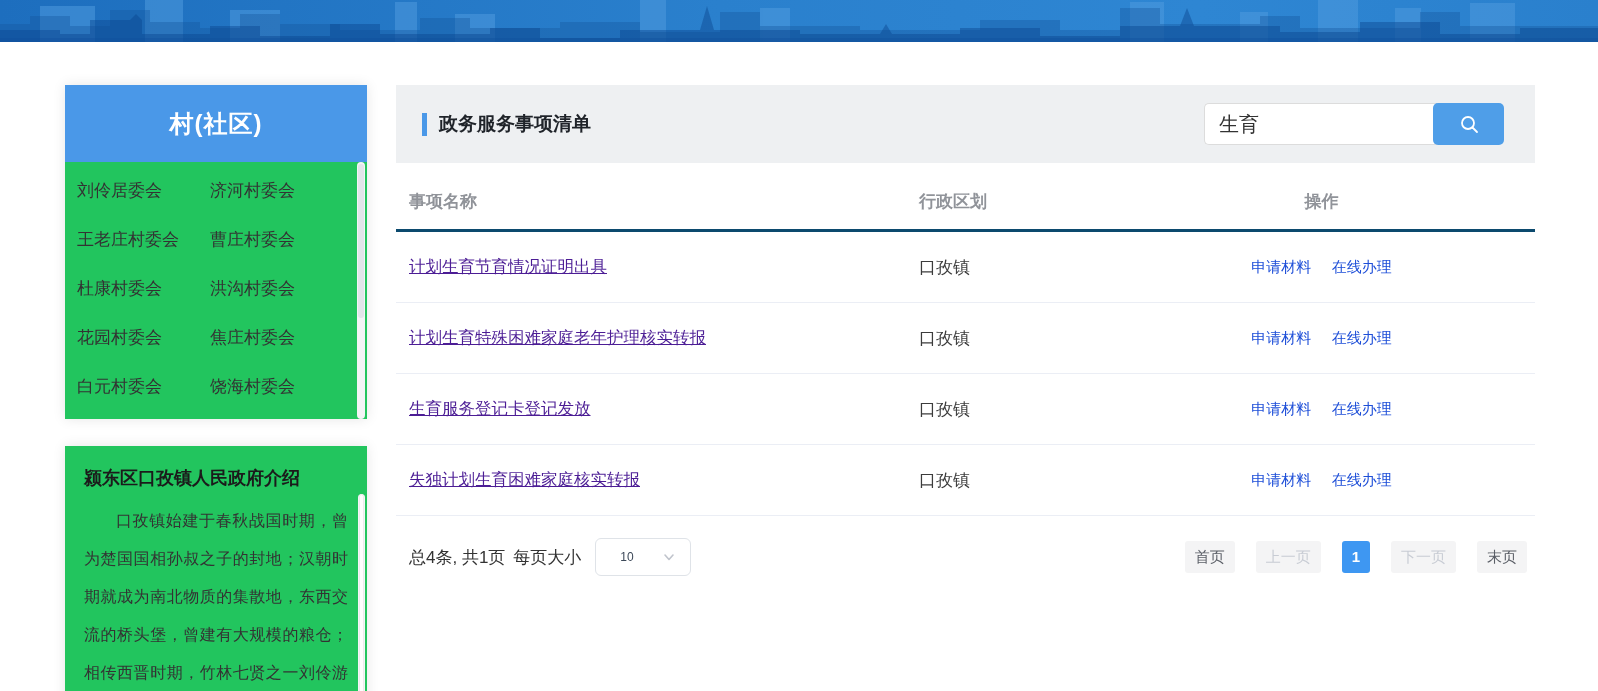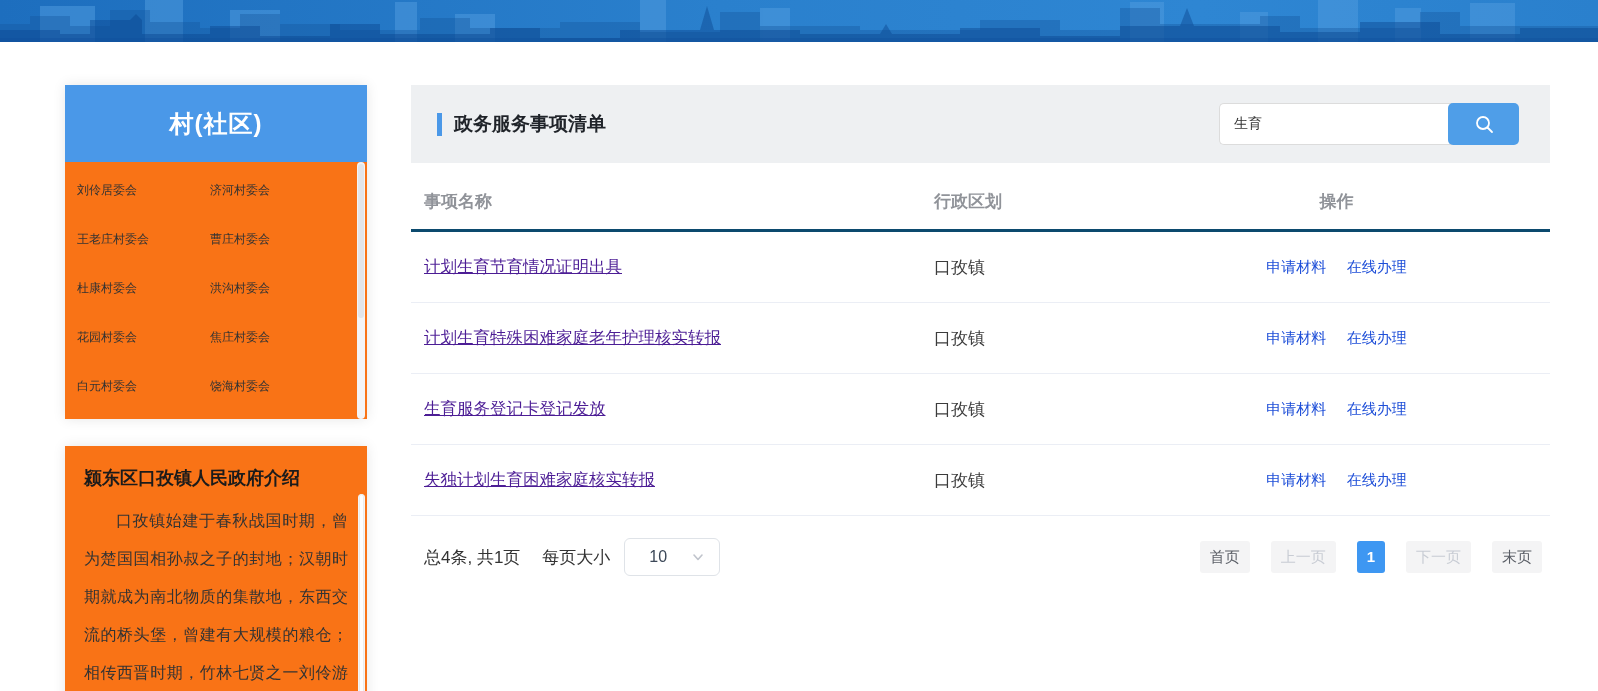--- a/index.html
+++ b/index.html
@@ -8,58 +8,58 @@
     font-family:"Liberation Sans","DejaVu Sans",sans-serif;
     -webkit-font-smoothing:antialiased;
   }
   
   .banner{position:relative;width:1598px;height:42px;overflow:hidden;}
   .banner svg{display:block;width:100%;height:100%;}
   
   .layout{position:relative;width:1598px;height:649px;}
   
   .sidebar{position:absolute;left:65px;top:43px;width:302px;}
-  .panel{background:#f97316;box-shadow:0 0 12px rgba(0,0,0,0.10);}
+  .panel{background:#22c55e;box-shadow:0 0 12px rgba(0,0,0,0.10);}
   .village-panel{position:relative;width:302px;}
   .village-header{
     height:77px;background:#4a98e8;color:#fff;font-size:24px;font-weight:bold;
     display:flex;align-items:center;justify-content:center;letter-spacing:1px;
   }
   .village-list{
     position:relative;display:grid;grid-template-columns:133px 1fr;
     padding:4px 12px 8px 12px;
   }
   .village-item{
-    height:49px;display:flex;align-items:center;font-size:12px;color:#333;cursor:pointer;
+    height:49px;display:flex;align-items:center;font-size:17px;color:#333;cursor:pointer;
   }
   .v-scrollbar{
     position:absolute;right:2px;top:77px;bottom:0;width:8px;background:#f3f4f6;border-radius:4px;
   }
   .v-thumb{position:absolute;top:2px;left:1px;width:6px;height:60%;background:#e2e5ea;border-radius:3px;}
   .intro-panel{position:relative;margin-top:27px;width:302px;min-height:420px;padding:20px 19px 24px 19px;box-sizing:border-box;}
   .intro-title{margin:0;font-size:18px;font-weight:bold;color:#1b1b1b;}
   .intro-text{
     margin:12px 0 0 0;font-size:16px;color:#333;line-height:38px;
     text-align:justify;text-indent:2em;
   }
   .i-scrollbar{position:absolute;right:2px;top:48px;bottom:6px;width:7px;background:#f3f4f6;border-radius:4px;}
   .i-thumb{position:absolute;top:0;left:1px;width:5px;height:70%;background:#fdfdfd;border:1px solid #ececec;border-radius:3px;box-sizing:border-box;}
   
-  .content{position:absolute;left:411px;top:43px;width:1139px;}
+  .content{position:absolute;left:396px;top:43px;width:1139px;}
   .content-header{
     height:78px;background:#eef0f2;display:flex;align-items:center;justify-content:space-between;
     padding:0 31px 0 26px;box-sizing:border-box;
   }
   .title-wrap{display:flex;align-items:center;}
   .accent-bar{width:5px;height:23px;background:#4a98e8;margin-right:12px;}
   .page-title{margin:0;font-size:19px;font-weight:bold;color:#1f2329;}
   .search{display:flex;height:42px;}
   .search input{
     width:233px;height:42px;border:1px solid #dcdcdc;border-right:none;border-radius:5px 0 0 5px;
-    padding:0 14px;font-size:14px;color:#333;outline:none;box-sizing:border-box;
+    padding:0 14px;font-size:20px;color:#333;outline:none;box-sizing:border-box;
     font-family:"Liberation Sans","DejaVu Sans",sans-serif;
   }
   .search-btn{
     width:71px;height:42px;background:#4f9ee8;border:none;border-radius:5px;
     margin-left:-4px;cursor:pointer;display:flex;align-items:center;justify-content:center;
   }
   
   .grid-row{
     display:grid;grid-template-columns:510px 325px 155px 1fr;
     padding-left:13px;align-items:center;
@@ -72,27 +72,27 @@
   .region{font-size:17px;color:#3c3c3c;}
   .actions{text-align:center;white-space:nowrap;}
   .action-link{font-size:15px;color:#1d4ed8;text-decoration:none;cursor:pointer;}
   .action-link + .action-link{margin-left:16px;}
   
   .pager-row{
     display:flex;align-items:center;justify-content:space-between;
     padding:22px 8px 0 13px;
   }
   .pager-left{display:flex;align-items:center;font-size:17px;color:#333;}
-  .page-size-label{margin-left:22px;}
+  .page-size-label{margin-left:8px;}
   .page-size-select{
     margin-left:14px;width:96px;height:38px;border:1px solid #dfe3e8;border-radius:6px;
     display:flex;align-items:center;justify-content:space-between;padding:0 14px 0 24px;
     box-sizing:border-box;cursor:pointer;background:#fff;
   }
-  .page-size-value{font-size:16px;color:#3c4858;}
+  .page-size-value{font-size:12px;color:#3c4858;}
   .pager-right{display:flex;align-items:center;}
   .pg-btn{
     min-width:20px;height:32px;line-height:32px;padding:0 10px;background:#f4f4f5;
     border:none;border-radius:3px;font-size:15px;color:#5a5e66;cursor:pointer;text-align:center;
     font-family:"Liberation Sans","DejaVu Sans",sans-serif;
   }
   .pg-btn + .pg-btn{margin-left:21px;}
   .pg-btn.disabled{color:#c8ccd4;cursor:not-allowed;}
   .pg-btn.active{background:#3e97f2;color:#fff;font-weight:bold;}
 </style>

